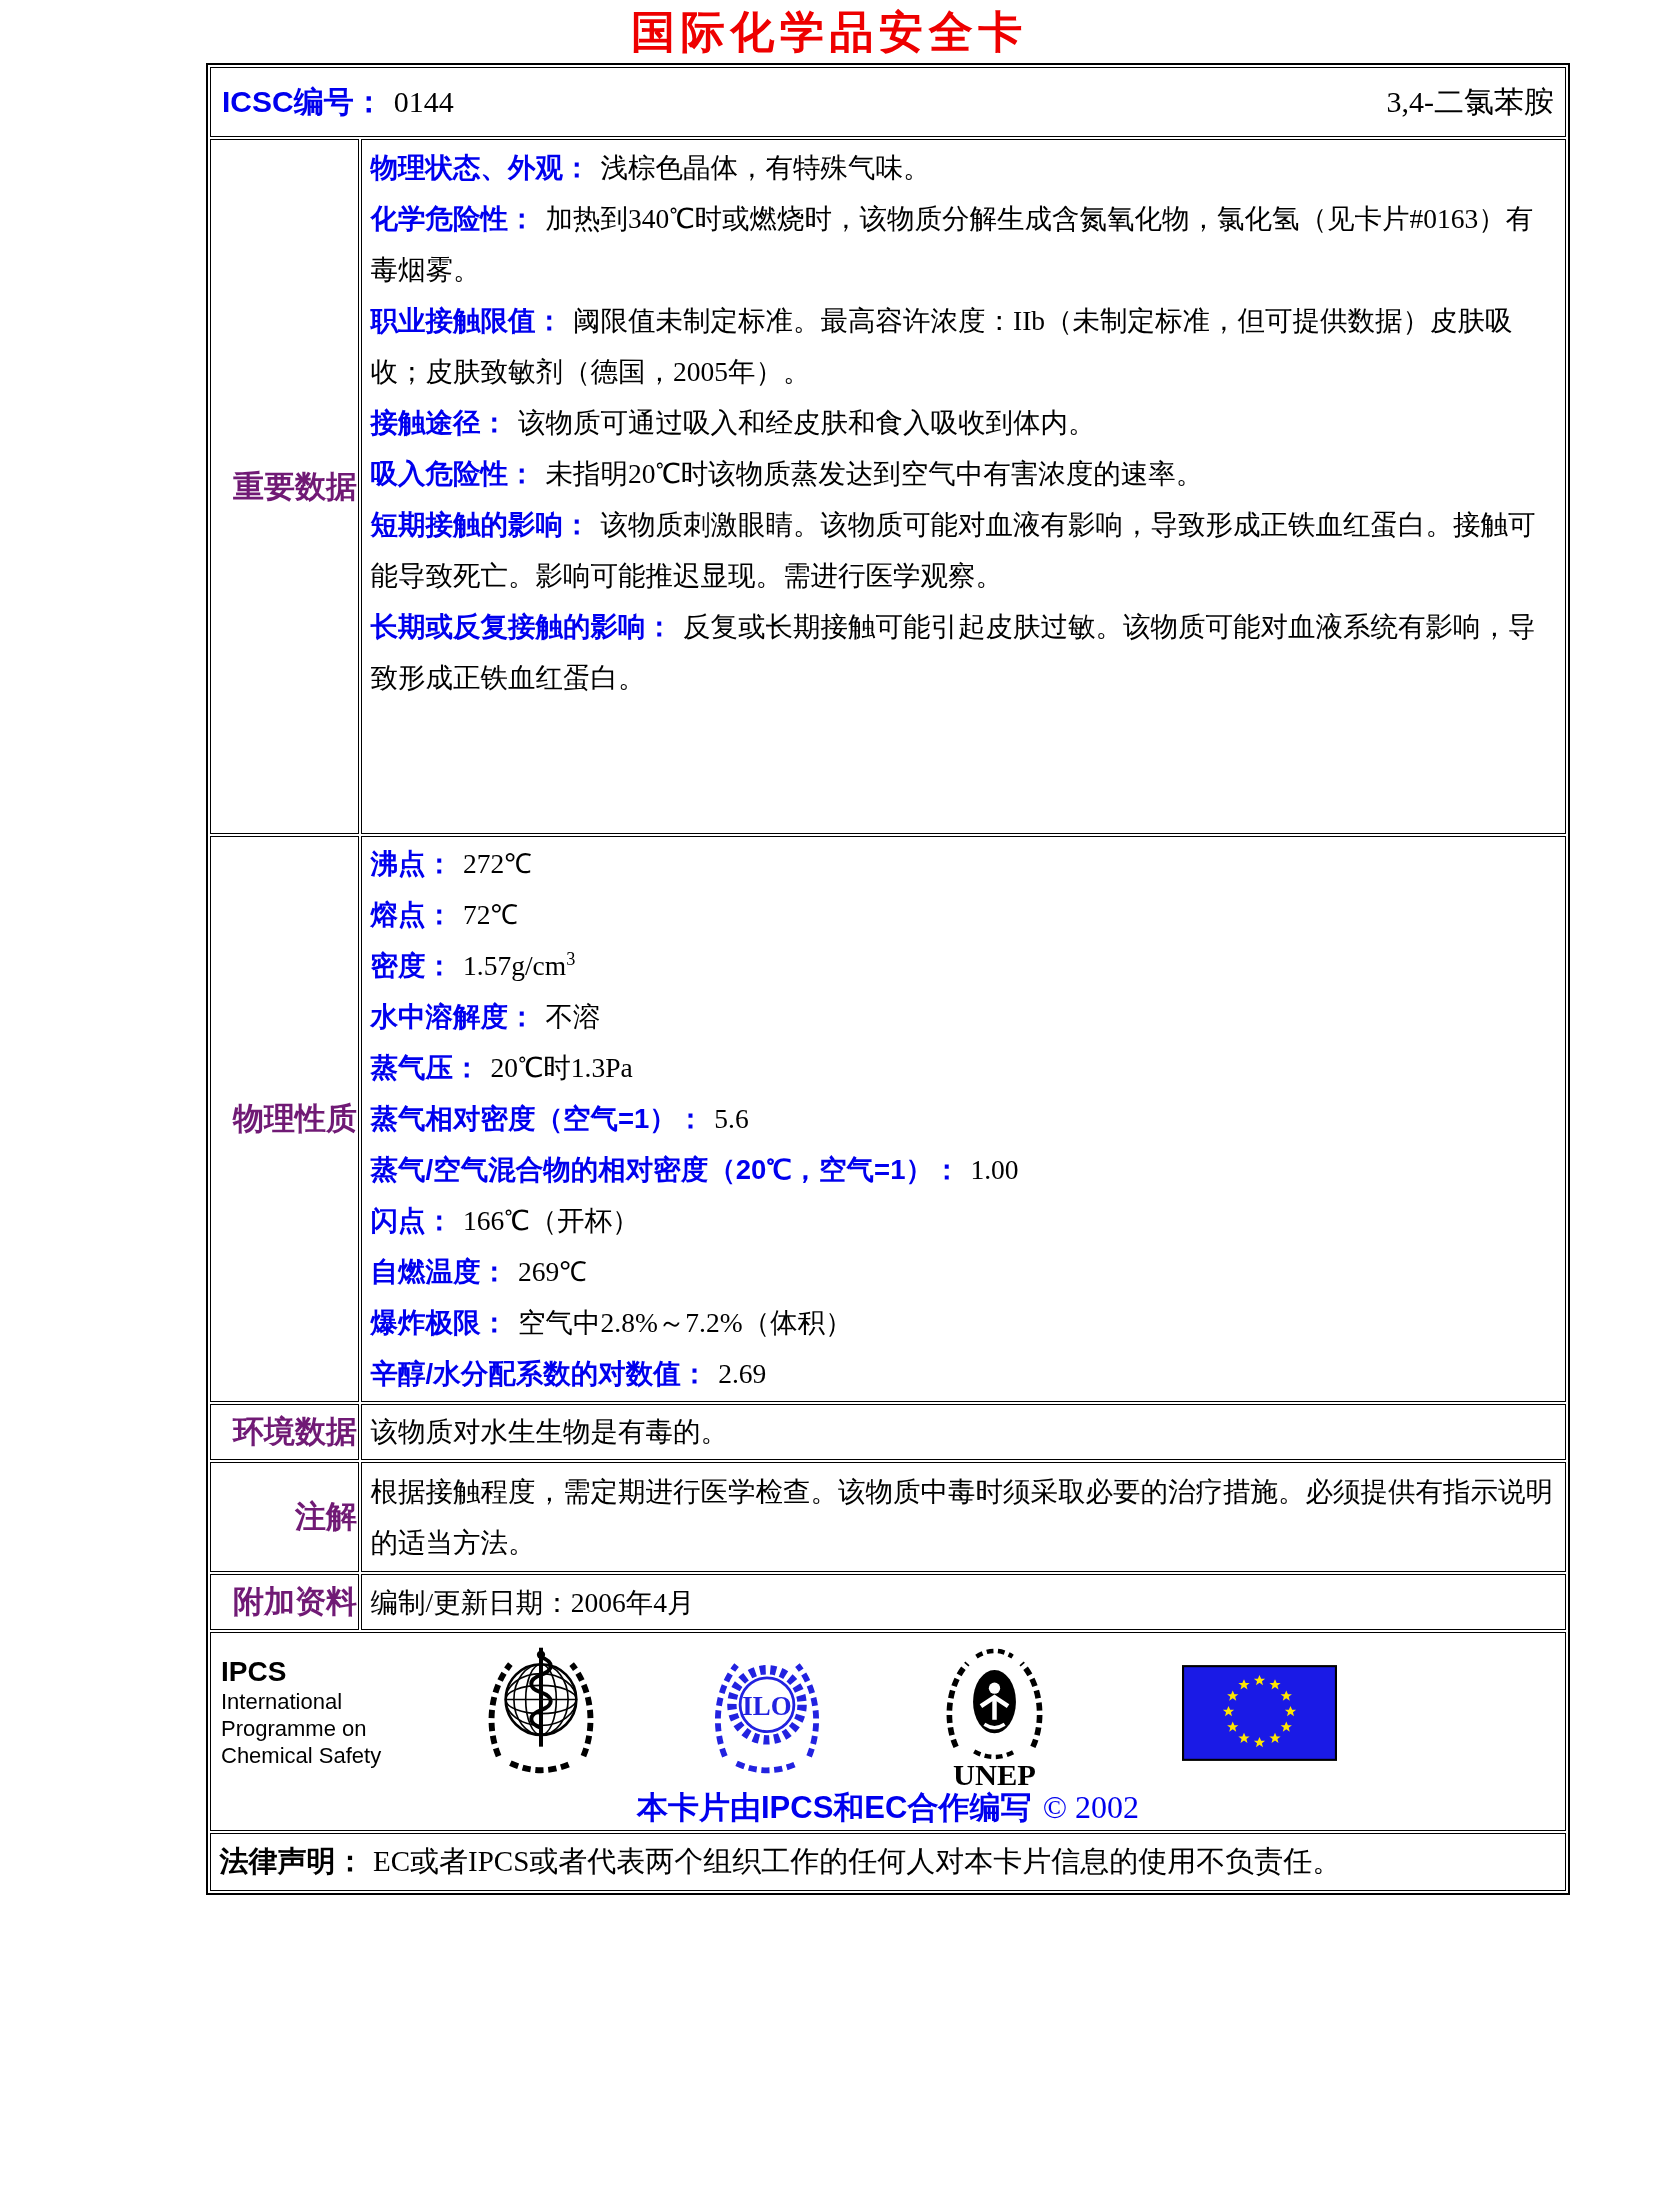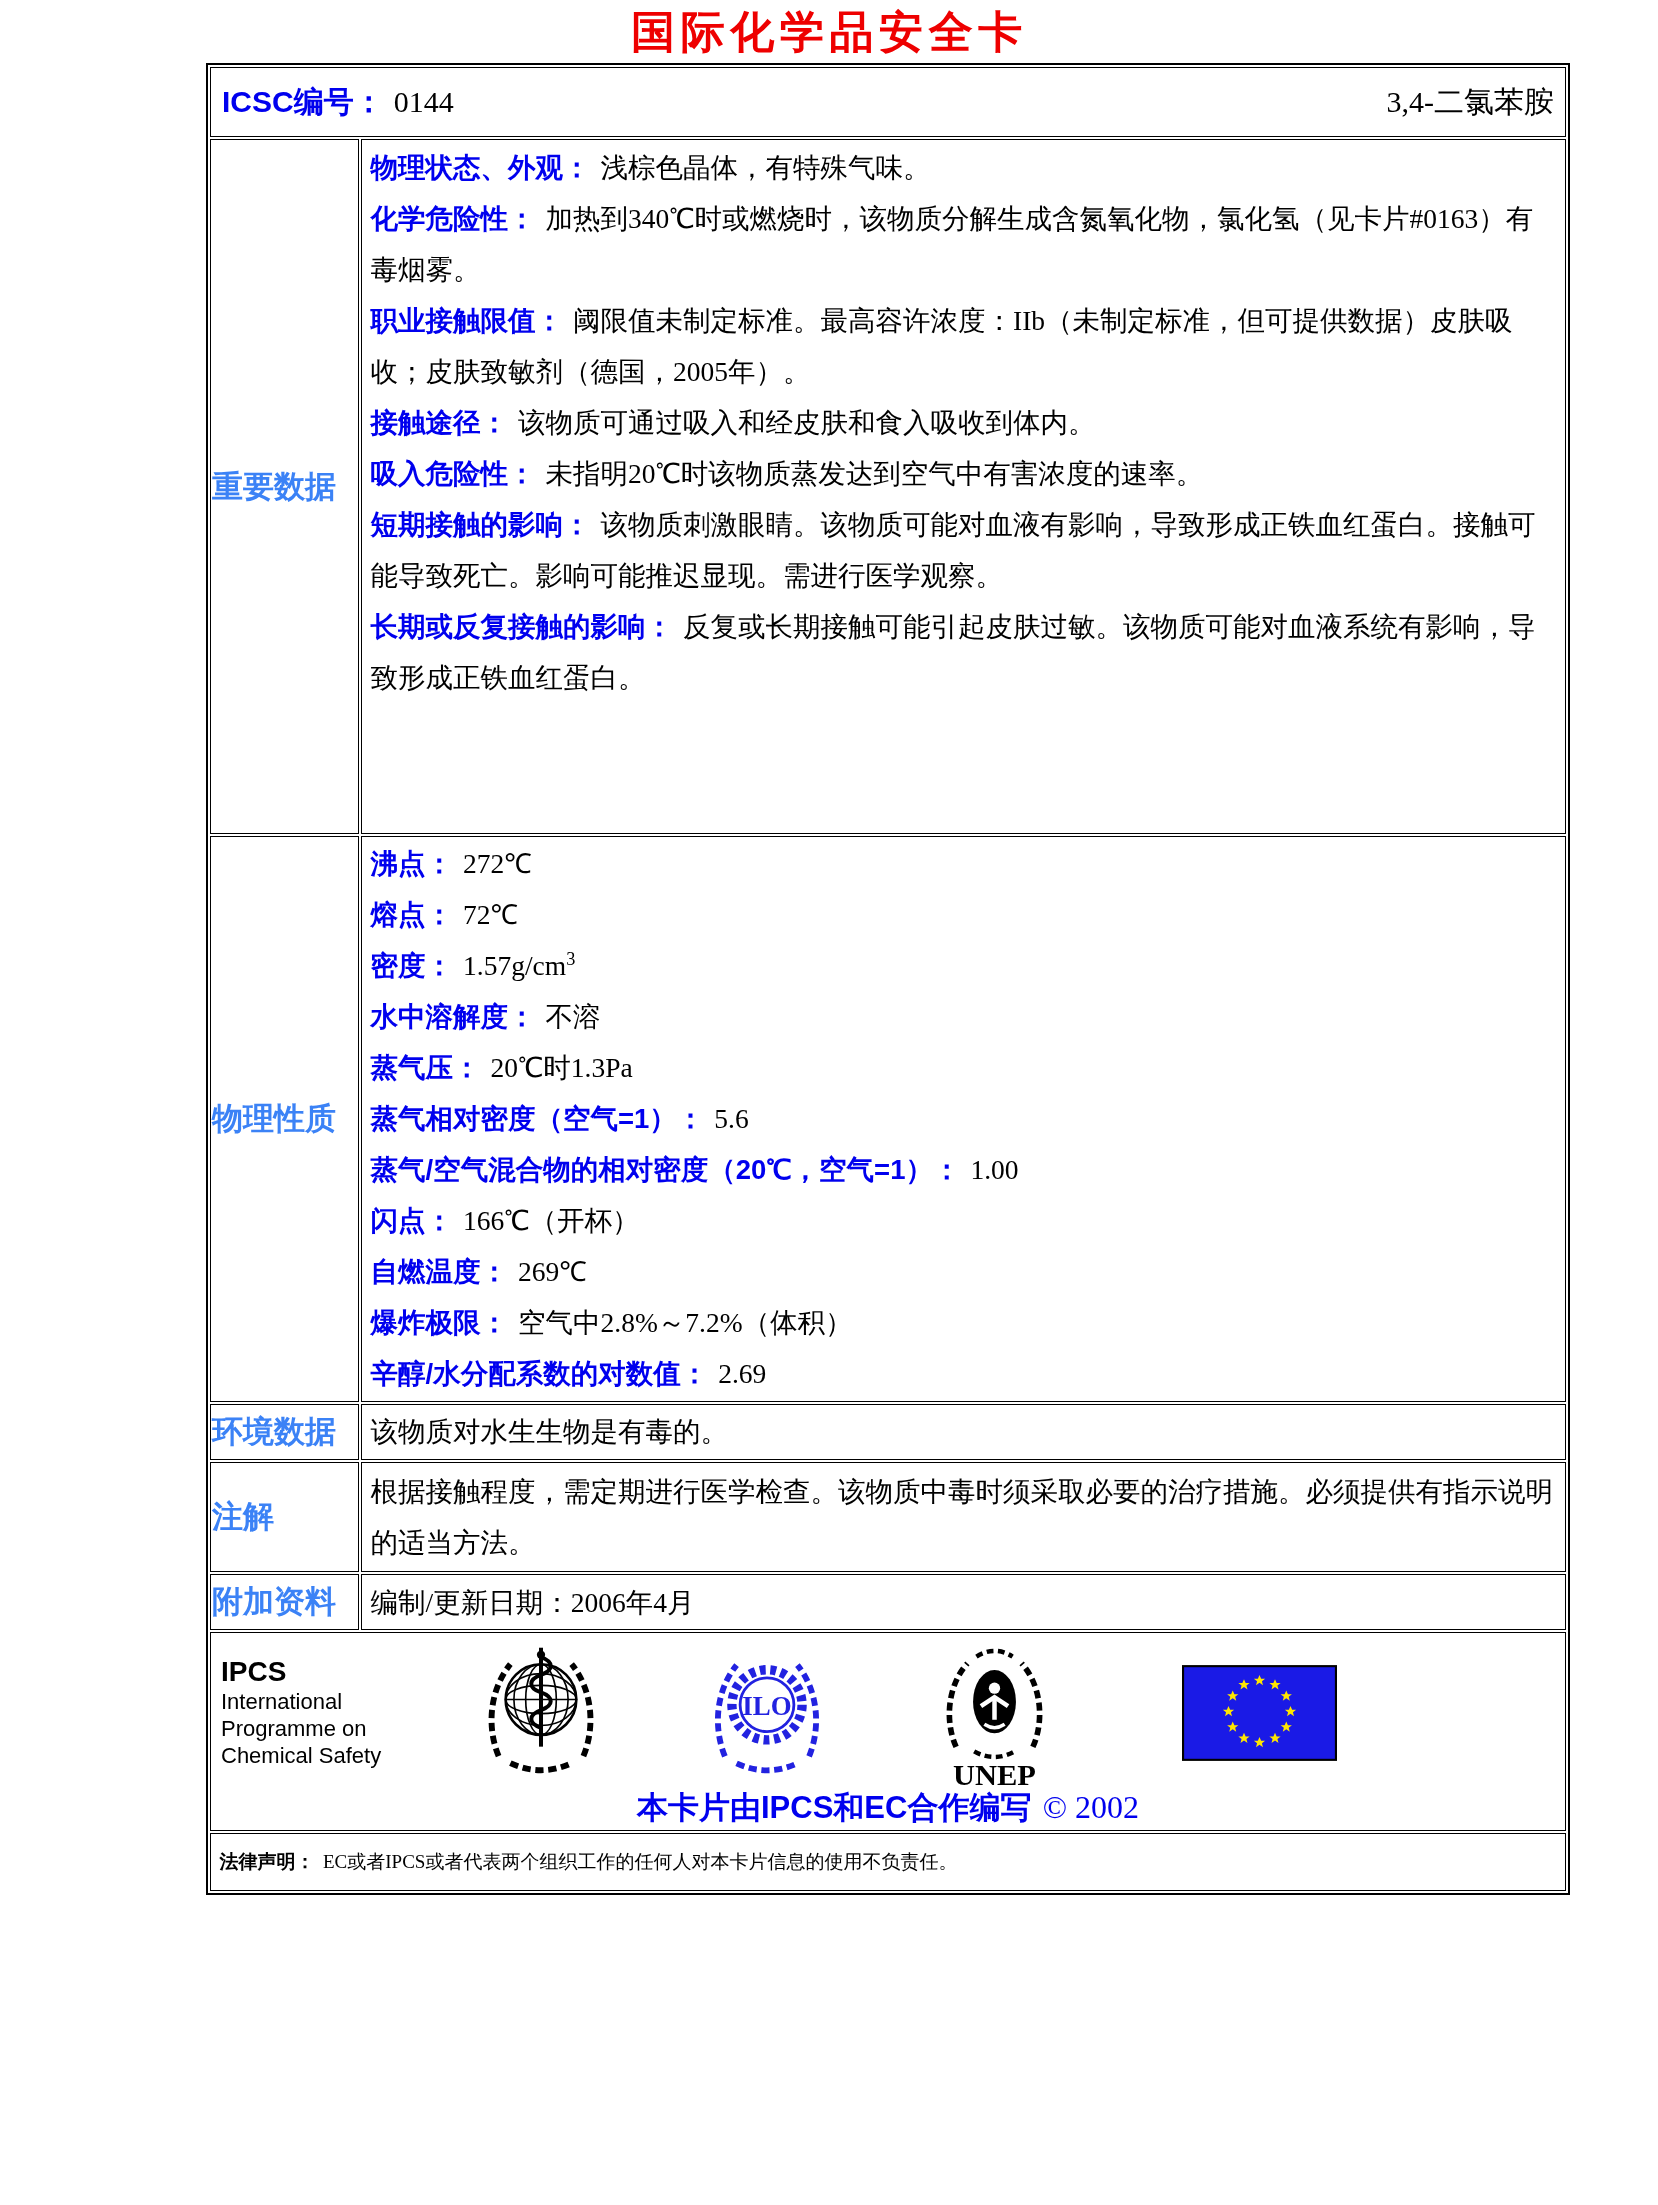--- a/index.html
+++ b/index.html
@@ -13,22 +13,22 @@
     color:#ee0000; letter-spacing:5.6px;
     font-family:"Liberation Serif", serif;
   }
   table.icsc {
     margin-left:206px; margin-top:1.4px; width:1364px;
     border-collapse:separate; border-spacing:2.8px;
     border:2.8px solid #000; table-layout:fixed; background:#fff;
   }
   td { border:1.4px solid #000; background:#fff; overflow:hidden; }
   td.lbl-cell {
-    text-align:left; vertical-align:middle;
-    color:#3b82f6; font-weight:bold; font-size:31px;
+    text-align:right; vertical-align:middle;
+    color:#701a75; font-weight:bold; font-size:31px;
     font-family:"Liberation Sans", sans-serif;
     margin-top:19px;
   }
   td.content-cell {
     vertical-align:top; padding:1.4px 8.5px;
     font-size:27.5px; line-height:51px;
   }
   td.content-mid { vertical-align:middle; }
   .r-header  td { height:66px; }
   .r-important td { height:690px; }
@@ -44,21 +44,21 @@
   }
   .hdr-left { white-space:nowrap; }
   .blue-lbl {
     color:#0000ee; font-weight:bold;
     font-family:"Liberation Sans", sans-serif; margin-right:10px;
   }
   .para { margin:0; }
   .val { color:#000; }
   .val sup { font-size:18.3px; line-height:0; }
   .legal-cell {
-    vertical-align:middle; padding:0 8.5px; font-size:19px; line-height:37px;
+    vertical-align:middle; padding:0 8.5px; font-size:29px; line-height:37px;
   }
   .legal-lbl {
     color:#000; font-weight:bold; font-family:"Liberation Sans", sans-serif;
     margin-right:8.5px;
   }
   .logos-cell { vertical-align:top; padding:7px 10px 2.8px 10px; }
   .logo-strip { display:flex; align-items:center; height:145px; }
   .ipcs-block { width:211px; font-family:"Liberation Sans", sans-serif; }
   .ipcs-title { font-size:28px; font-weight:bold; line-height:32px; }
   .ipcs-line  { font-size:22px; line-height:27px; }

